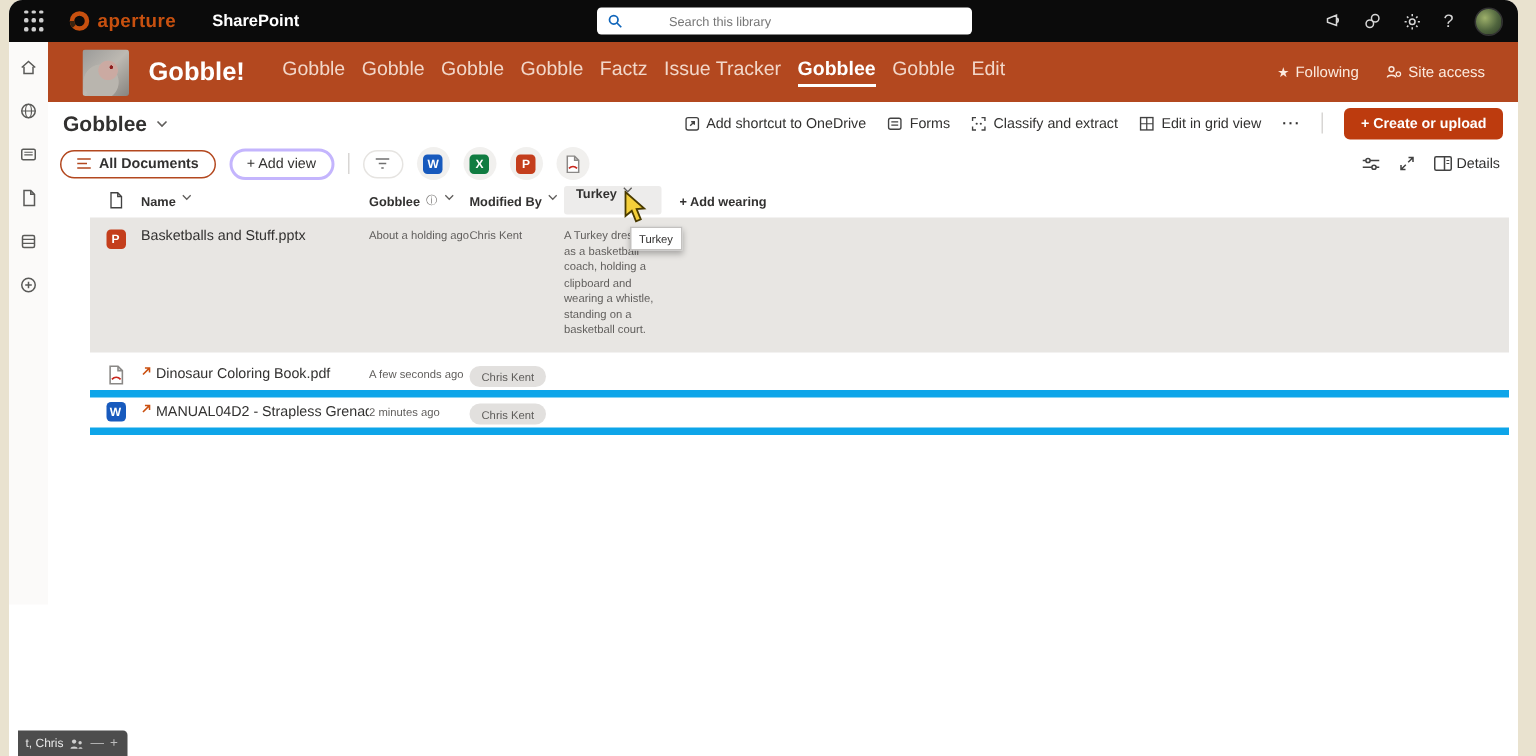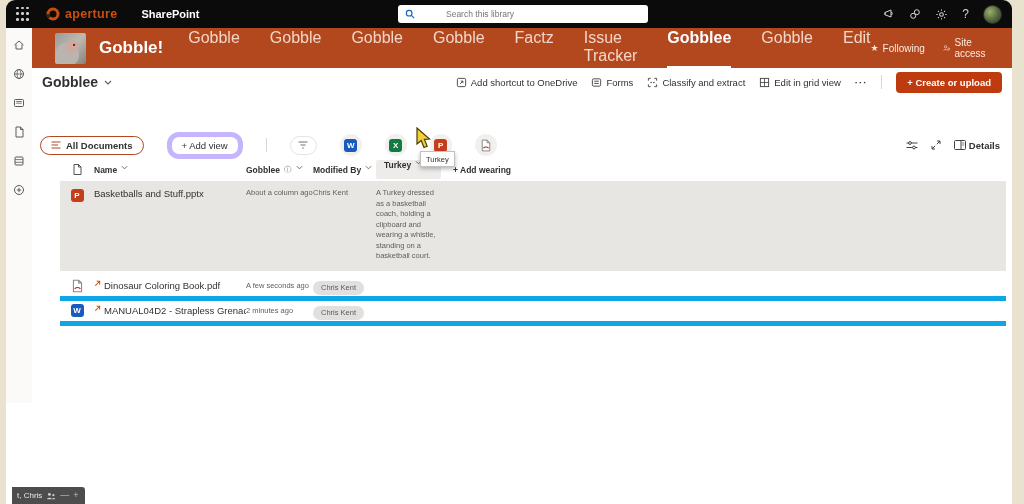--- a/index.html
+++ b/index.html
@@ -36,50 +36,50 @@
   
   .siteheader { height:40px; background:#b3481f; display:flex; align-items:center;
                 color:#fff; padding-left:23px; padding-right:22px; flex-shrink:0; }
   .sitelogo { width:31px; height:31px; border-radius:2px; flex-shrink:0; cursor:pointer;
       background:
         radial-gradient(circle at 62% 38%, #8e1d1d 4%, transparent 5%),
         radial-gradient(circle at 55% 45%, #cbaaa2 26%, transparent 28%),
         radial-gradient(circle at 40% 70%, #b9b5ae 40%, transparent 42%),
         linear-gradient(135deg,#9a9a98,#bdb9b2 50%,#87847f); }
   .sitetitle { font-size:17px; font-weight:bold; margin-left:13px; cursor:pointer; }
-  .sitenav { display:flex; gap:30px; margin-left:25px; font-size:16px; }
+  .sitenav { display:flex; gap:11px; margin-left:25px; font-size:13px; }
   .sitenav span { color:#f2d7c9; cursor:pointer; padding-bottom:3px; }
   .sitenav span.active { color:#fff; font-weight:bold; border-bottom:2px solid #fff; }
   .site-right { margin-left:auto; display:flex; gap:18px; font-size:10px; align-items:center; }
   .site-right .item { display:flex; align-items:center; gap:4px; cursor:pointer; color:#fbeade; }
 
   
   .libbar { height:28px; display:flex; align-items:center; padding:0 10px; flex-shrink:0; }
   .libtitle { display:flex; align-items:center; gap:6px; font-size:14px; font-weight:bold;
               color:#323130; cursor:pointer; }
   .lib-actions { margin-left:auto; display:flex; align-items:center; gap:14px; }
   .act { display:flex; align-items:center; gap:4px; font-size:9.5px; color:#323130; cursor:pointer; }
   .vdiv { width:1px; height:14px; background:#d8d6d4; }
   .create-btn { background:#bd3b0e; color:#fff; font-size:9.5px; font-weight:bold;
                 border:none; border-radius:4px; padding:5px 11px; cursor:pointer;
                 font-family:"Liberation Sans", sans-serif; }
 
   
-  .cmdbar { height:26px; display:flex; align-items:center; padding:0 8px; gap:23px; flex-shrink:0;margin-top:36px; }
+  .cmdbar { height:26px; display:flex; align-items:center; padding:0 8px; gap:9px; flex-shrink:0; }
   .pill { display:flex; align-items:center; gap:5px; border-radius:12px; padding:3px 10px;
           font-size:9.5px; color:#323130; cursor:pointer; background:#fff; }
   .pill.view { border:1px solid #b3481f; font-weight:bold; }
-  .pill.addview { border:5px solid #c4b5fd; }
+  .pill.addview { border:2px solid #c4b5fd; }
   .iconpill { width:27px; height:19px; border:1px solid #e6e4e1; border-radius:12px;
               display:flex; align-items:center; justify-content:center; cursor:pointer; background:#fff; }
   .appcircle { width:22px; height:22px; border-radius:50%; background:#f1f0ee;
                display:flex; align-items:center; justify-content:center; cursor:pointer; }
   .applet { width:13px; height:13px; border-radius:3px; color:#fff; font-size:8px; font-weight:bold;
             display:flex; align-items:center; justify-content:center; }
-  .cmd-right { margin-left:auto; display:flex; align-items:flex-start; gap:13px; padding-right:4px;font-weight:bold; }
+  .cmd-right { margin-left:auto; display:flex; align-items:flex-start; gap:13px; padding-right:4px; }
   .cmd-right .act { gap:3px; }
 
   
   .table { padding-left:28px; padding-right:6px; }
   .tgrid { display:grid; grid-template-columns:34px 152px 67px 63px 77px 96px 1fr; align-items:center; }
   .thead { height:23px; font-size:8.5px; font-weight:bold; color:#323130; }
   .thead .hcell { display:flex; align-items:flex-start; gap:4px; cursor:pointer; }
   .turkey-h { background:#edeceb; border-radius:2px; height:19px; padding:0 8px; margin-right:12px; }
   .addcol { font-weight:bold; }
   .row1 { background:#e8e6e3; align-items:start; padding:7px 0 9px; cursor:pointer; }
@@ -370,21 +370,21 @@
           <span></span>
         </div>
 
         <div class="tgrid row1">
           <span class="icon-cell" style="padding-top:1px;">
             <span class="applet" style="background:#c43e1c; width:13px; height:13px;">P</span>
           </span>
           <span class="fname">
               <span>Basketballs and Stuff.pptx</span>
             </span>
-          <span class="meta">About a column ago</span>
+          <span class="meta">About a holding ago</span>
           <span class="meta">Chris Kent</span>
           <span class="turkeycell">A Turkey dressed as a basketball coach, holding a clipboard and wearing a whistle, standing on a basketball court.</span>
           <span></span>
             <span></span>
         </div>
 
         <div class="rowgap"></div>
 
         <div class="tgrid row">
           <span class="icon-cell">

